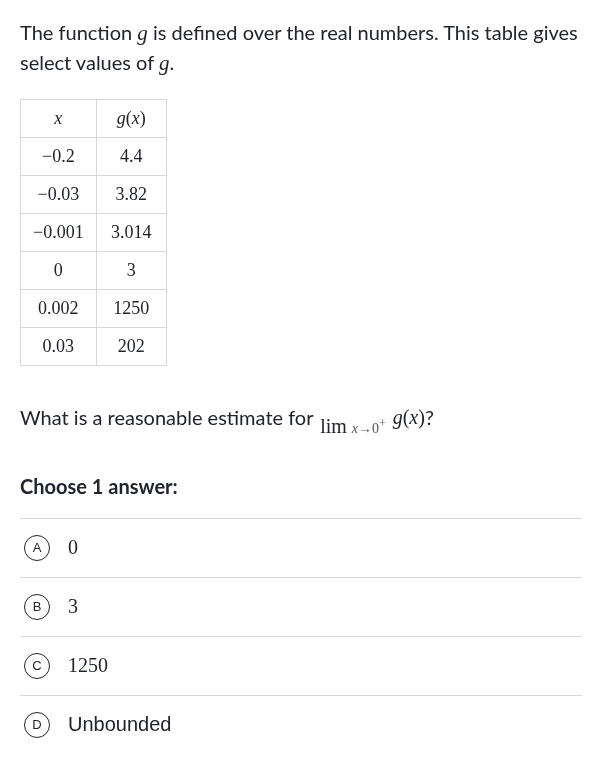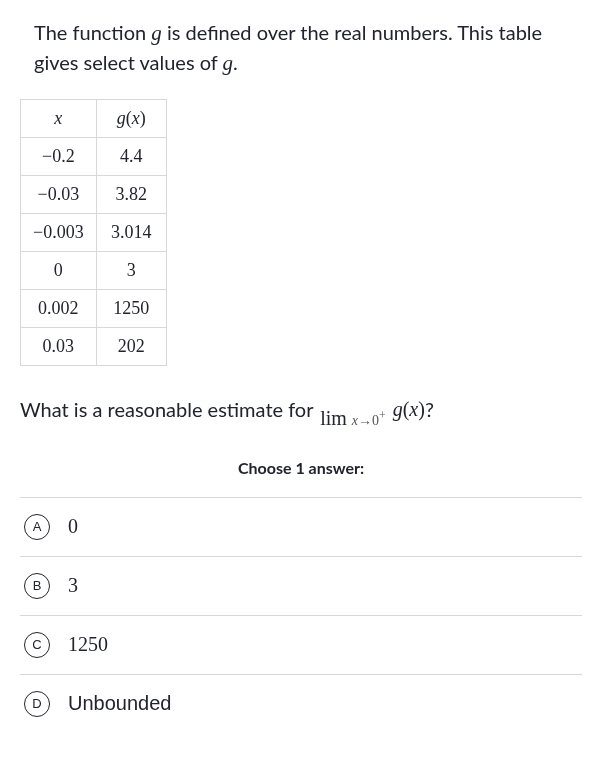--- a/index.html
+++ b/index.html
@@ -11,21 +11,20 @@
       font-family: -apple-system, BlinkMacSystemFont, "Segoe UI", "Lato", sans-serif;
       font-size: 20px;
       color: #21242c;
       padding: 18px 20px;
       width: 602px;
       background: #fff;
     }
     .intro {
       line-height: 1.45;
       margin-bottom: 20px;
-      margin-left: 14px;
     }
     .intro .fn {
       font-family: "Times New Roman", serif;
       font-style: italic;
       font-size: 21px;
     }
     .data-table {
       border-collapse: collapse;
       margin-bottom: 28px;
     }
@@ -53,41 +52,40 @@
     .question .math {
       font-family: "Times New Roman", KaTeX_Main, serif;
     }
     .question .lim-block {
       display: inline-block;
       vertical-align: middle;
       text-align: center;
       line-height: 1;
       position: relative;
       top: 6px;
-      margin: 8px 2px;
+      margin: 16px 2px;
     }
     .question .lim-top {
       font-size: 20px;
       font-family: "Times New Roman", serif;
     }
     .question .lim-bot {
       font-size: 14px;
       font-family: "Times New Roman", serif;
       color: #555;
       margin-top: 1px;
     }
     .question .fn {
       font-style: italic;
       font-family: "Times New Roman", serif;
     }
     .choose {
       font-weight: 700;
-      font-size: 16px;
+      font-size: 20px;
       margin-bottom: 20px;
-      text-align: center;
     }
     .choices {
       border-top: 1px solid #d6d8da;
     }
     .choice {
       display: flex;
       align-items: center;
       gap: 18px;
       padding: 16px 4px;
       border-bottom: 1px solid #d6d8da;
@@ -135,21 +133,21 @@
   <tbody>
     <tr>
         <td>−0.2</td>
         <td>4.4</td>
       </tr>
     <tr>
         <td>−0.03</td>
         <td>3.82</td>
       </tr>
     <tr>
-        <td>−0.003</td>
+        <td>−0.001</td>
         <td>3.014</td>
       </tr>
     <tr>
         <td>0</td>
         <td>3</td>
       </tr>
     <tr>
         <td>0.002</td>
         <td>1250</td>
       </tr>

